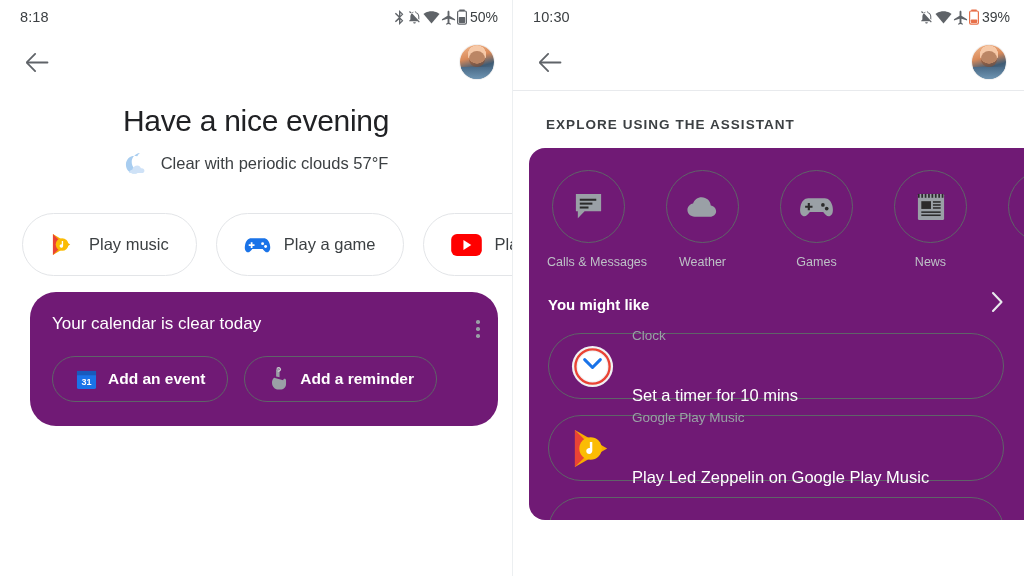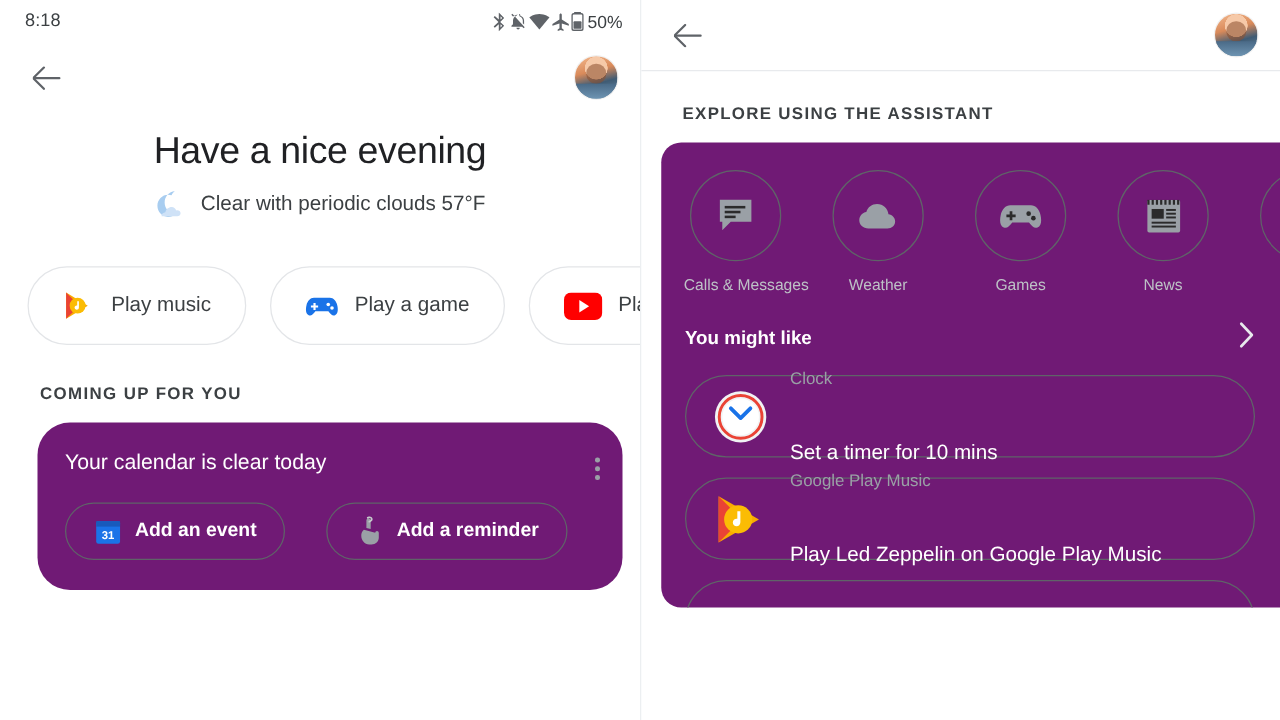--- a/index.html
+++ b/index.html
@@ -70,21 +70,21 @@
   .dark-card {
     margin:16px 14px 0 30px; background:#701a75; border-radius:26px;
     padding:22px 22px 24px 22px; color:#fff; position:relative;
   }
   .dark-card-title { font-size:17px; font-weight:400; color:#fff; }
   .kebab {
     position:absolute; right:18px; top:28px;
     display:flex; flex-direction:column; gap:3.5px; align-items:center; cursor:pointer;
   }
   .kebab i { width:3.6px; height:3.6px; border-radius:50%; background:#9aa0a6; display:block; }
-  .dark-actions { margin-top:22px; display:flex; gap:33px;text-align:right; }
+  .dark-actions { margin-top:22px; display:flex; gap:16px;text-align:right; }
   .dark-btn {
     height:46px; border:1px solid #5f6368; border-radius:24px;
     display:flex; align-items:center; gap:11px; padding:0 22px; cursor:pointer;
   }
   .dark-btn-label { font-size:15.5px; color:#fff; font-weight:700; }
 
   
   .explore-head {
     font-size:13.5px; font-weight:700; letter-spacing:1.05px;
     color:#3c4043; margin:26px 0 0 33px;
@@ -192,21 +192,20 @@
       <span class="icon-wrap" style="width:31px;height:22px">
         <svg width="31" height="22" viewBox="0 0 32 23">
           <rect x="0" y="0" width="32" height="23" rx="6" fill="#ff0000"></rect>
           <path d="M12.8 6.3l8.2 5.2-8.2 5.2z" fill="#fff"></path>
         </svg>
       </span>
       <span class="chip-label">Pla</span>
     </div>
   </div>
 
-  <div class="section-head">COMING UP FOR YOU</div>
 
   <div class="dark-card">
     <div class="dark-card-title">Your calendar is clear today</div>
     <div class="kebab">
         <i></i>
         <i></i>
         <i></i>
       </div>
     <div class="dark-actions">
       <div class="dark-btn">
@@ -228,20 +227,40 @@
           </svg>
         </span>
         <span class="dark-btn-label">Add a reminder</span>
       </div>
     </div>
   </div>
 </div>
 
 <div class="panel right">
 
+  <div class="statusbar">
+    <span class="status-time">10:30</span>
+    <span class="status-icons">
+      <svg width="15" height="15" viewBox="0 0 16 16">
+          <path d="M8 1.2c-.7 0-1.2.5-1.2 1.2v.3C4.9 3.2 3.6 4.9 3.6 7v3l-1.3 1.4v.7h9.1l1.3 1.3.9-.9L3.1 1.1l-.9.9 1.4 1.4M9.2 3.2C10.9 3.7 12 5.2 12 7v2.2l1.1 1.1V7c0-2.1-1.3-3.8-3.2-4.3v-.3c0-.7-.5-1.2-1.2-1.2M8 14.4c.8 0 1.4-.6 1.4-1.4H6.6c0 .8.6 1.4 1.4 1.4z" fill="#5f6368"></path>
+        </svg>
+      <svg width="17" height="13" viewBox="0 0 18 14">
+          <path d="M9 13.5L17.6 3.2C17.3 2.9 14.1.3 9 .3S.7 2.9.4 3.2L9 13.5z" fill="#5f6368"></path>
+        </svg>
+      <svg width="15" height="15" viewBox="0 0 16 16">
+          <path d="M15 11.3v-1.5l-6-3.8V1.9c0-.6-.5-1.1-1-1.1s-1 .5-1 1.1V6L1 9.8v1.5l6-1.9v4.1l-1.5 1.1v1.1l2.5-.7 2.5.7v-1.1L9 13.5V9.4l6 1.9z" fill="#5f6368"></path>
+        </svg>
+      <svg width="10" height="16" viewBox="0 0 10 16">
+        <rect x="2.2" y="0.6" width="5.6" height="1.6" rx=".5" fill="#e8714a"></rect>
+        <rect x="0.6" y="2" width="8.8" height="13.2" rx="1.4" fill="none" stroke="#e8714a" stroke-width="1.2"></rect>
+        <rect x="1.8" y="10.5" width="6.4" height="3.5" rx=".7" fill="#e8714a"></rect>
+      </svg>
+      <span class="status-batt">39%</span>
+    </span>
+  </div>
 
   <div class="appbar">
     <div class="back-btn">
       <svg width="23" height="19" viewBox="0 0 24 20">
           <path d="M9.5 1L1.2 9.3c-.4.4-.4 1 0 1.4L9.5 19" fill="none" stroke="#5f6368" stroke-width="1.9" stroke-linecap="round"></path>
           <path d="M1.3 10h21.2" stroke="#5f6368" stroke-width="1.9" stroke-linecap="round"></path>
         </svg>
     </div>
     <div class="avatar"></div>
   </div>

